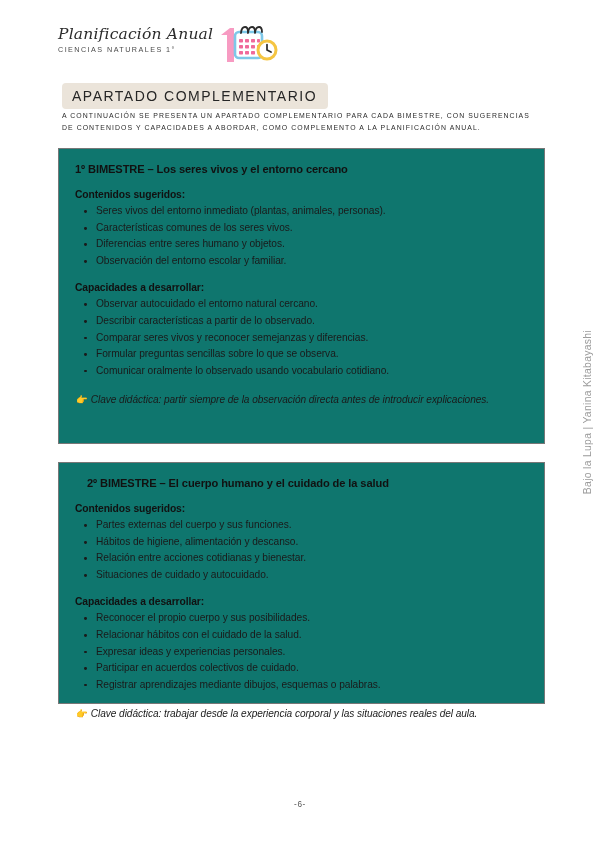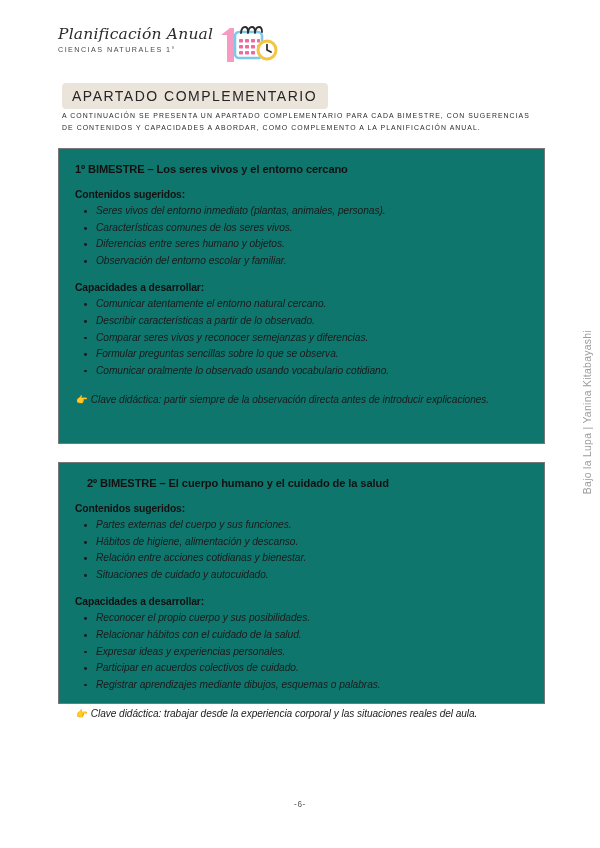--- a/index.html
+++ b/index.html
@@ -137,21 +137,20 @@
     margin: 0 0 0 0;
     padding: 0;
   }
   ul.bullets li {
     position: relative;
     padding-left: 21px;
     font-size: 10.2px;
     line-height: 1.62;
     color: #1a1a1a;
     letter-spacing: -0.05px;
-    font-style: italic;
   }
   ul.bullets li::before {
     content: "";
     position: absolute;
     left: 9px;
     top: 7px;
     width: 2.8px;
     height: 2.8px;
     border-radius: 50%;
     background: #1a1a1a;
@@ -259,21 +258,21 @@
       <div class="sec-head">Contenidos sugeridos:</div>
       <ul class="bullets">
         <li>Seres vivos del entorno inmediato (plantas, animales, personas).</li>
         <li>Características comunes de los seres vivos.</li>
         <li>Diferencias entre seres humano y objetos.</li>
         <li>Observación del entorno escolar y familiar.</li>
       </ul>
 
       <div class="sec-head second">Capacidades a desarrollar:</div>
       <ul class="bullets">
-        <li>Comunicar atentamente el entorno natural cercano.</li>
+        <li>Observar autocuidado el entorno natural cercano.</li>
         <li>Describir características a partir de lo observado.</li>
         <li>Comparar seres vivos y reconocer semejanzas y diferencias.</li>
         <li>Formular preguntas sencillas sobre lo que se observa.</li>
         <li>Comunicar oralmente lo observado usando vocabulario cotidiano.</li>
       </ul>
 
       <div class="clave">
         <span class="hand">👉</span><span>Clave didáctica: partir siempre de la observación directa antes de introducir explicaciones.</span>
       </div>
     </div>

